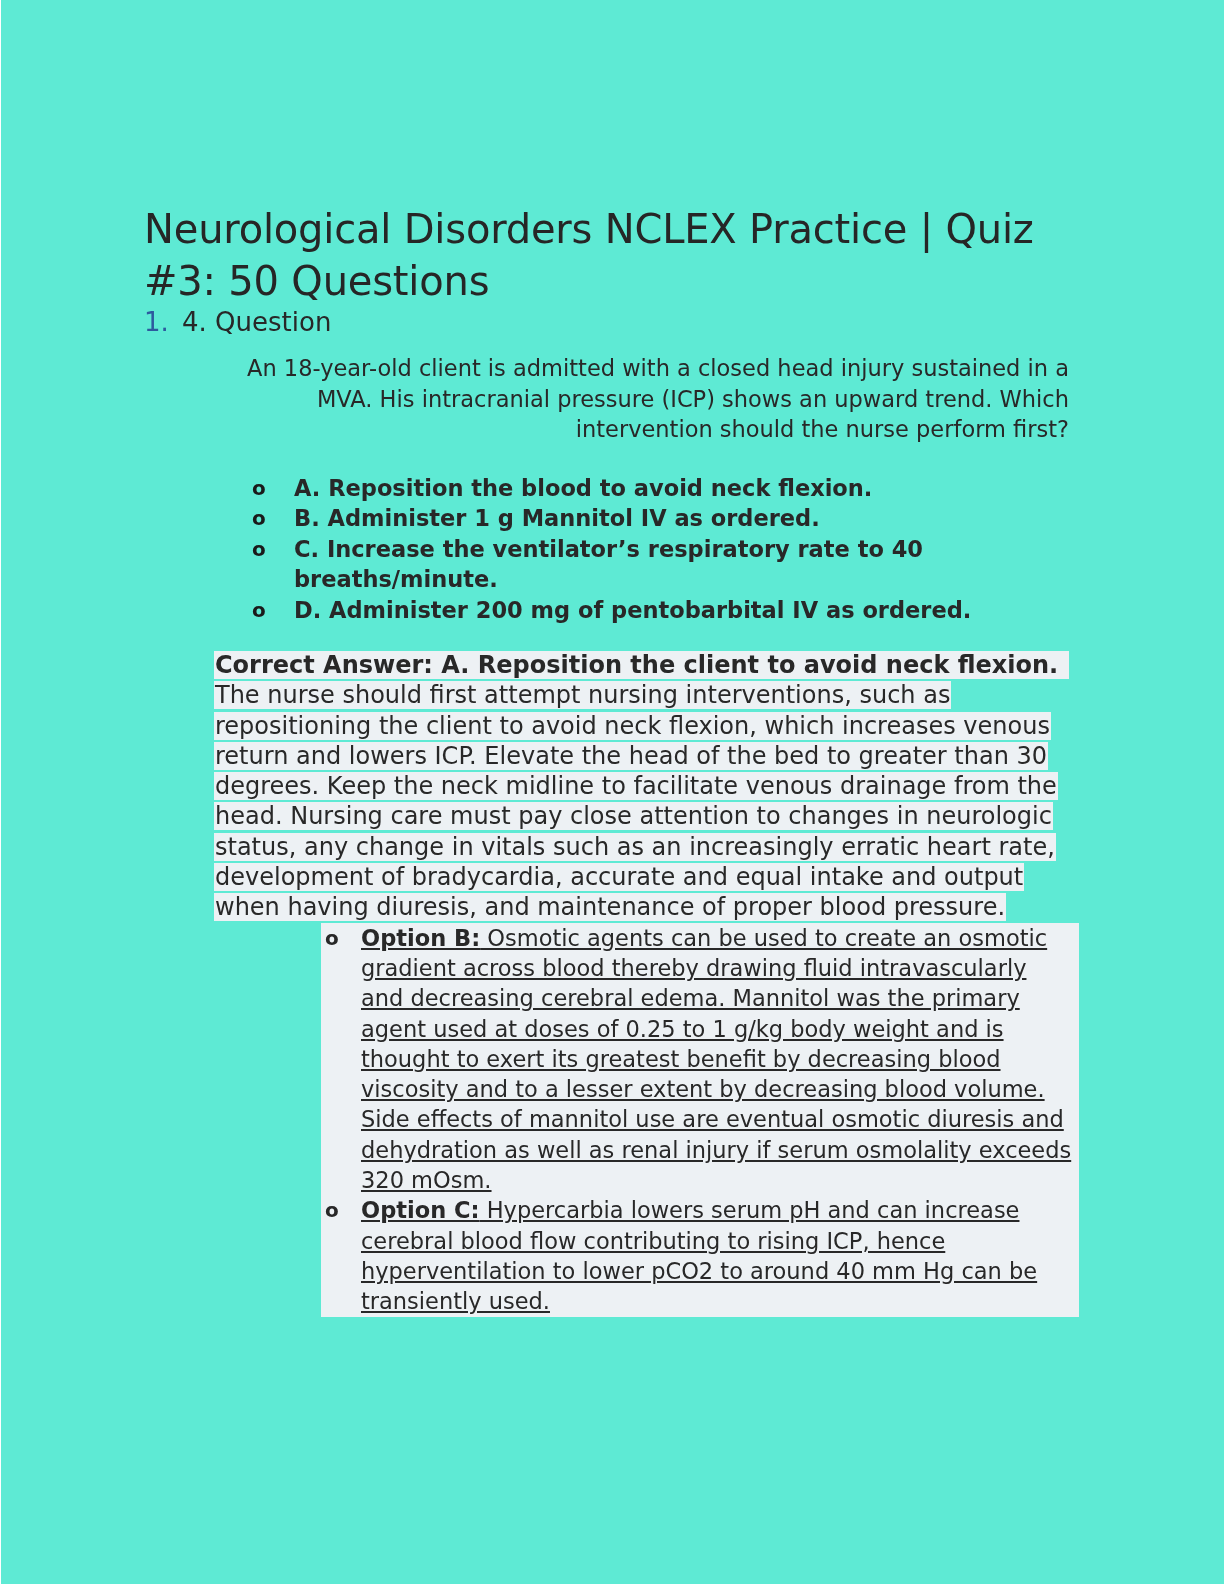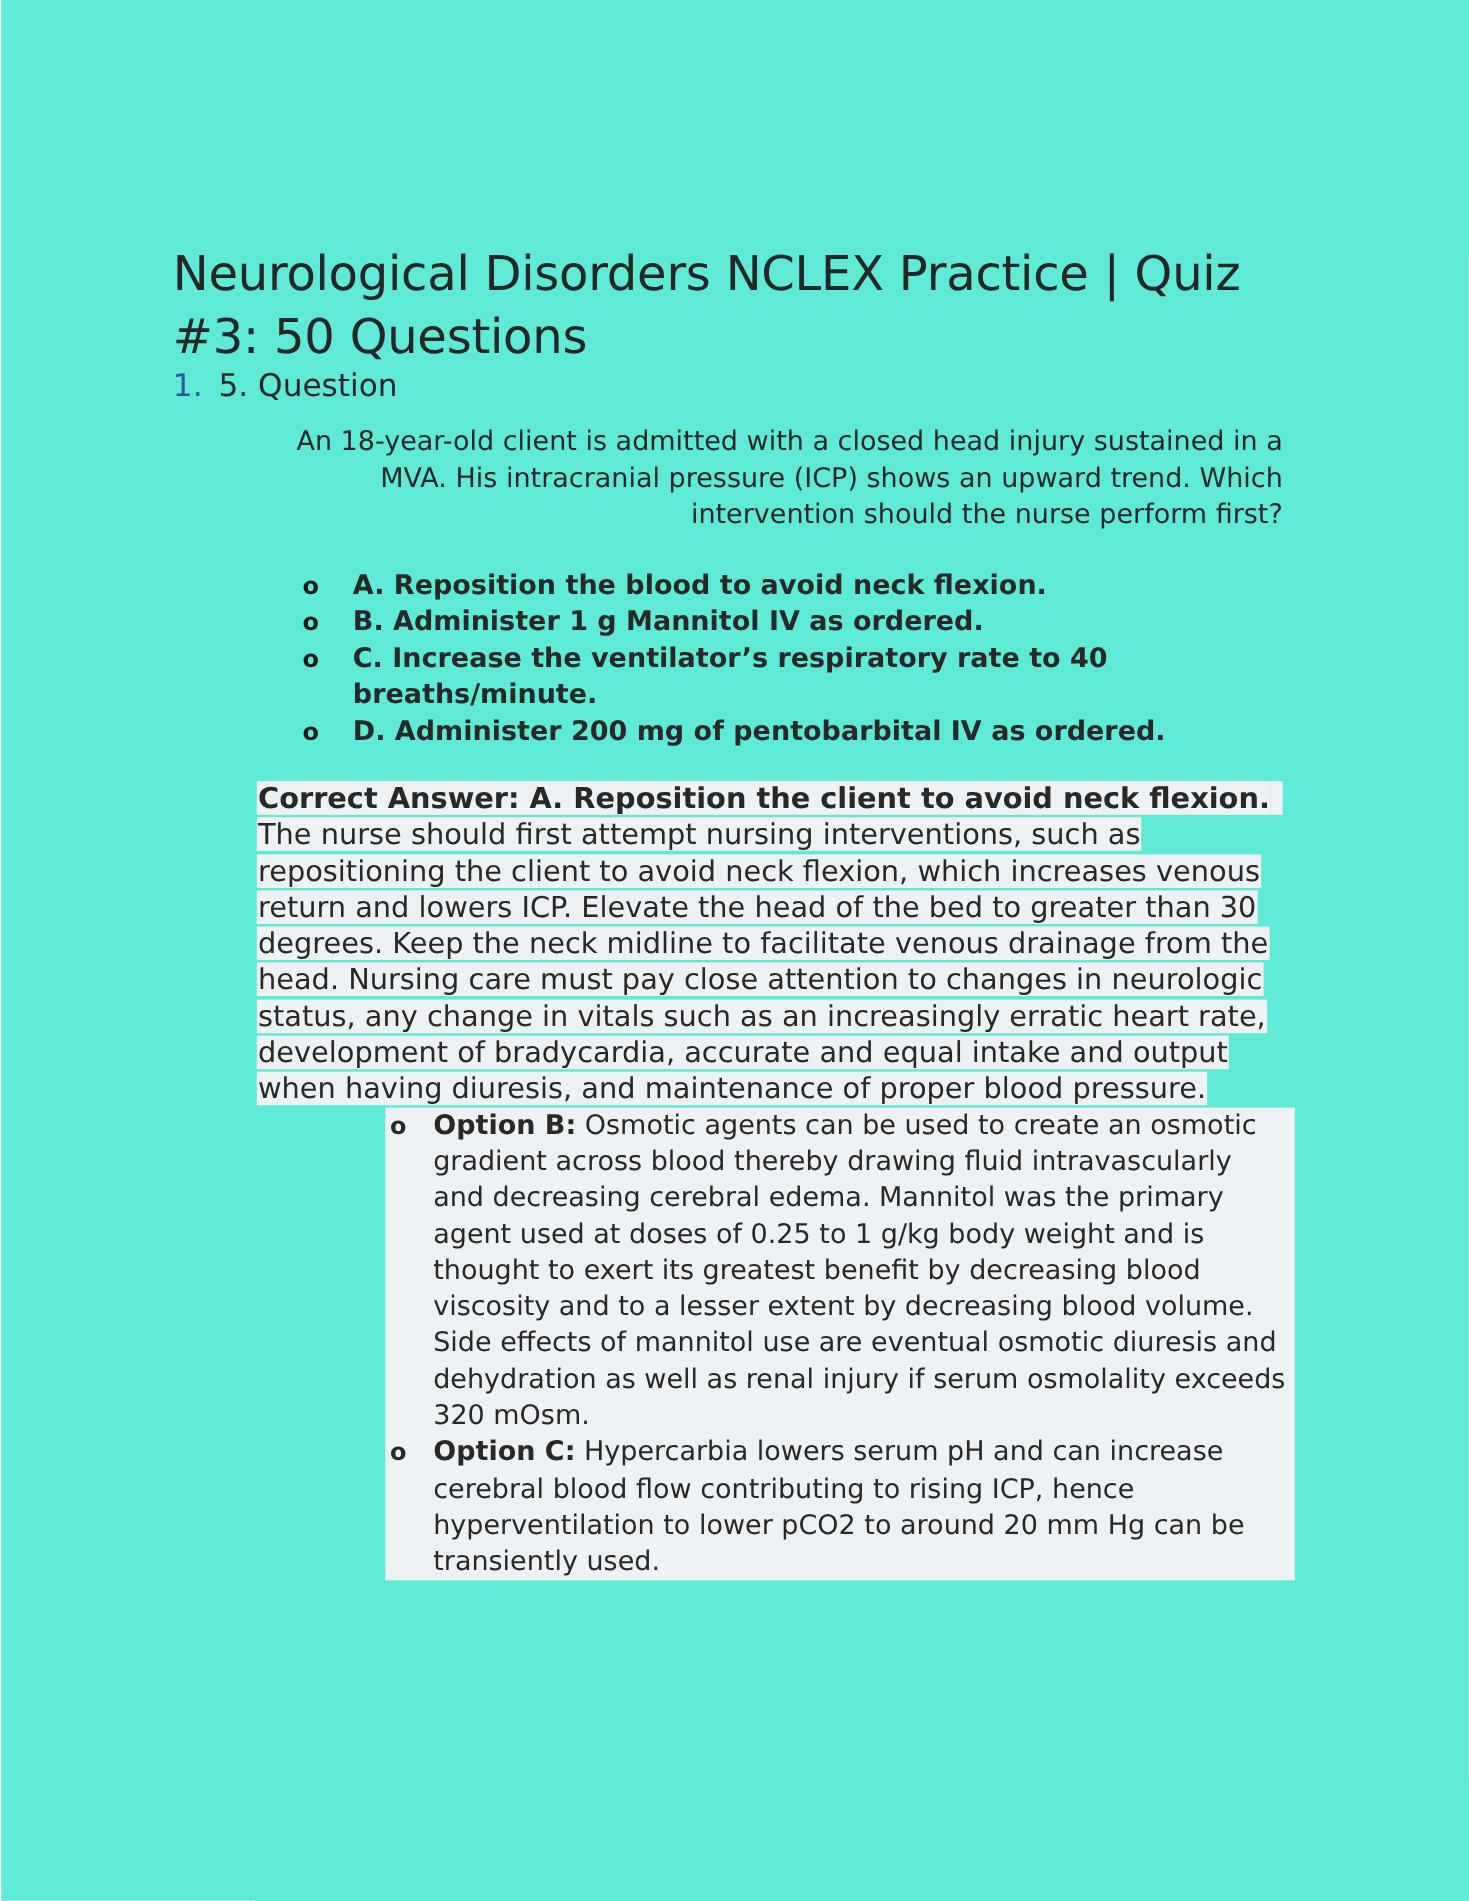--- a/index.html
+++ b/index.html
@@ -127,35 +127,35 @@
     color: #282828;
     background: #EDF1F4;
   }
   .sub-bullet {
     flex: 0 0 40px;
     font-weight: bold;
     font-size: 20px;
     line-height: 30.3px;
     padding-left: 4px;
   }
-  .sub-text { flex: 1 1 auto; padding-right: 4px; }
+  .sub-text { flex: 1 1 auto; padding-right: 4px; text-decoration: underline; }
   .sub-label { font-weight: bold; }
 </style>
 </head>
 <body>
 
 <div class="page">
 
   <h1 class="doc-title">Neurological Disorders NCLEX Practice | Quiz #3: 50 Questions</h1>
 
   <div class="q-block">
 
     <div class="q-heading-row">
       <span class="q-marker">1.</span>
-      <span class="q-heading-text">5. Question</span>
+      <span class="q-heading-text">4. Question</span>
     </div>
 
     <div class="q-body">An 18-year-old client is admitted with a closed head injury sustained in a MVA. His intracranial pressure (ICP) shows an upward trend. Which intervention should the nurse perform first?</div>
 
     <div class="options">
 
       <div class="opt-row">
         <span class="opt-bullet">o</span>
         <span class="opt-text bold">A. Reposition the blood to avoid neck flexion.</span>
       </div>
@@ -187,19 +187,19 @@
 
     <div class="sub-list">
 
       <div class="sub-row">
         <span class="sub-bullet">o</span>
         <span class="sub-text"><span class="sub-label">Option B:</span><span> Osmotic agents can be used to create an osmotic gradient across blood thereby drawing fluid intravascularly and decreasing cerebral edema. Mannitol was the primary agent used at doses of 0.25 to 1 g/kg body weight and is thought to exert its greatest benefit by decreasing blood viscosity and to a lesser extent by decreasing blood volume. Side effects of mannitol use are eventual osmotic diuresis and dehydration as well as renal injury if serum osmolality exceeds 320 mOsm.</span></span>
       </div>
 
       <div class="sub-row">
         <span class="sub-bullet">o</span>
-        <span class="sub-text"><span class="sub-label">Option C:</span><span> Hypercarbia lowers serum pH and can increase cerebral blood flow contributing to rising ICP, hence hyperventilation to lower pCO2 to around 20 mm Hg can be transiently used.</span></span>
+        <span class="sub-text"><span class="sub-label">Option C:</span><span> Hypercarbia lowers serum pH and can increase cerebral blood flow contributing to rising ICP, hence hyperventilation to lower pCO2 to around 40 mm Hg can be transiently used.</span></span>
       </div>
 
     </div>
   </div>
 
 </div>
 
 </body></html>

